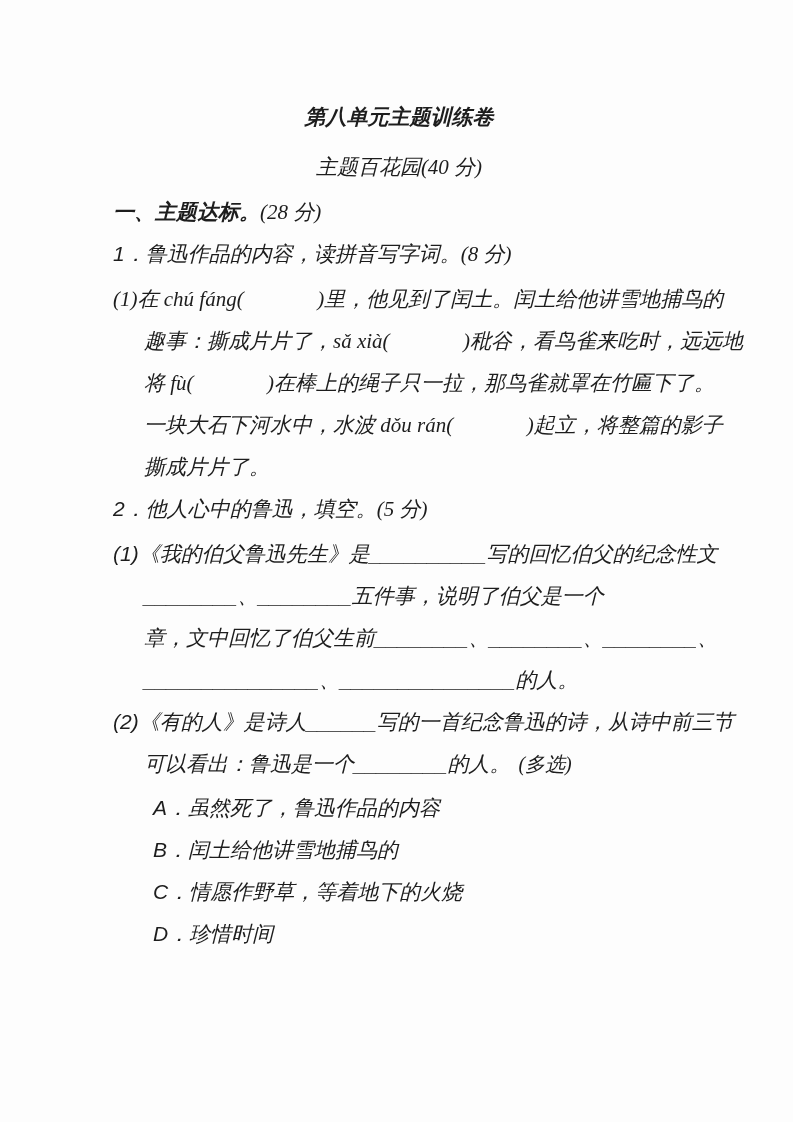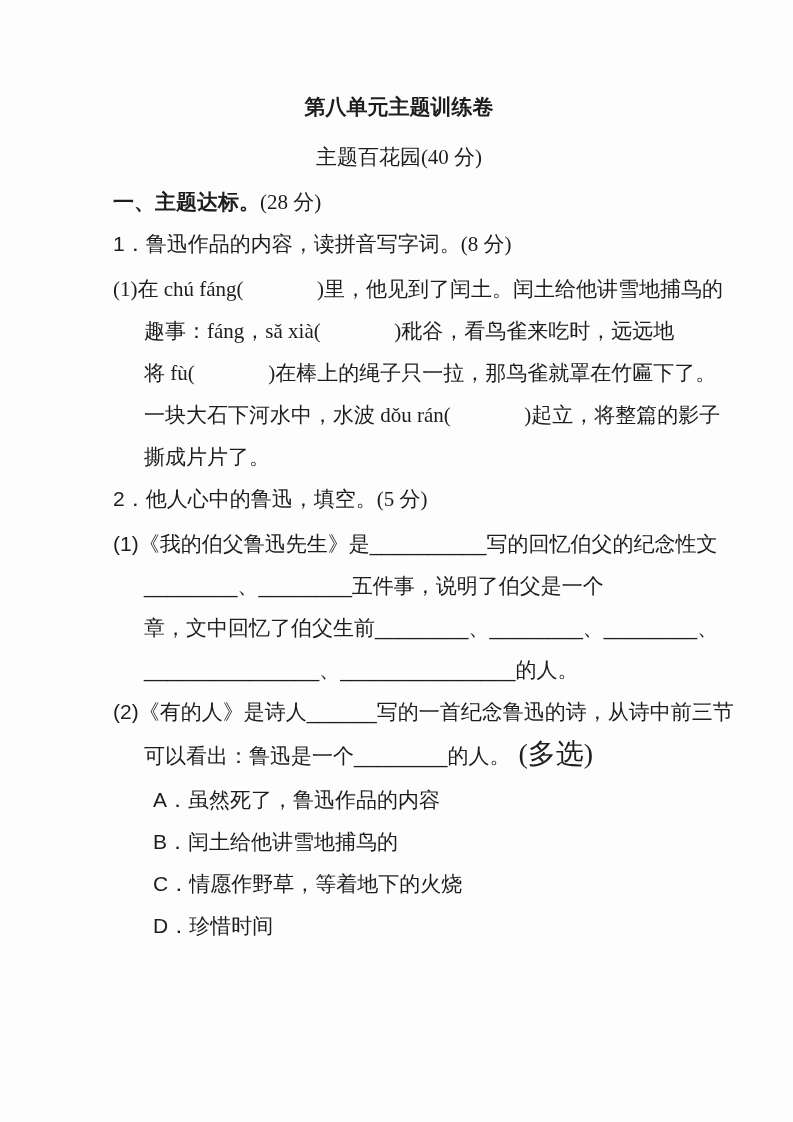--- a/index.html
+++ b/index.html
@@ -13,56 +13,57 @@
     height: 1122px;
     background: #fdfdfd;
     color: #1d1d1d;
     font-family: "Liberation Sans", sans-serif;
     font-size: 21px;
     overflow: hidden;
   }
   .content {
     position: absolute;
     left: 113px;
-    top: 86px;
+    top: 96px;
     width: 572px;
+    font-style: italic;
   }
   .line {
     line-height: 42px;
     white-space: pre;
   }
   .center { text-align: center; }
   .bold { font-weight: 700; }
   .serif { font-family: "Liberation Serif", serif; }
   
   .kai { font-family: "Liberation Serif", serif; }
   .subtitle { margin-top: 8px; }
   .section { margin-top: 3px; }
   .first { margin-top: 3px; }
   .cont { padding-left: 31px; }
   .option { padding-left: 40px; }
   .options-block { margin-top: 2px; }
-  .note { margin-left: 8px; font-size: 28px; }
+  .note { margin-left: 8px; font-size: 20px; }
 </style>
 </head>
 <body>
 
 <div class="page">
   <div class="content">
 
     <div class="line center bold">第八单元主题训练卷</div>
 
     <div class="line center serif subtitle">主题百花园(40 分)</div>
 
     <div class="line section"><span class="bold">一、主题达标。</span><span class="serif">(28 分)</span></div>
 
     <div class="line"><span>1．鲁迅作品的内容，读拼音写字词。</span><span class="serif">(8 分)</span></div>
 
     <div class="line kai first">(1)在 chú fáng(              )里，他见到了闰土。闰土给他讲雪地捕鸟的</div>
-    <div class="line kai cont">趣事：fáng，sǎ xià(              )秕谷，看鸟雀来吃时，远远地</div>
+    <div class="line kai cont">趣事：撕成片片了，sǎ xià(              )秕谷，看鸟雀来吃时，远远地</div>
     <div class="line kai cont">将 fù(              )在棒上的绳子只一拉，那鸟雀就罩在竹匾下了。</div>
 
     <div class="line kai cont">一块大石下河水中，水波 dǒu rán(              )起立，将整篇的影子</div>
     <div class="line kai cont">撕成片片了。</div>
 
     <div class="line"><span>2．他人心中的鲁迅，填空。</span><span class="serif">(5 分)</span></div>
 
     <div class="line first">(1)《我的伯父鲁迅先生》是__________写的回忆伯父的纪念性文</div>
     <div class="line cont">________、________五件事，说明了伯父是一个</div>
     <div class="line cont">章，文中回忆了伯父生前________、________、________、</div>

